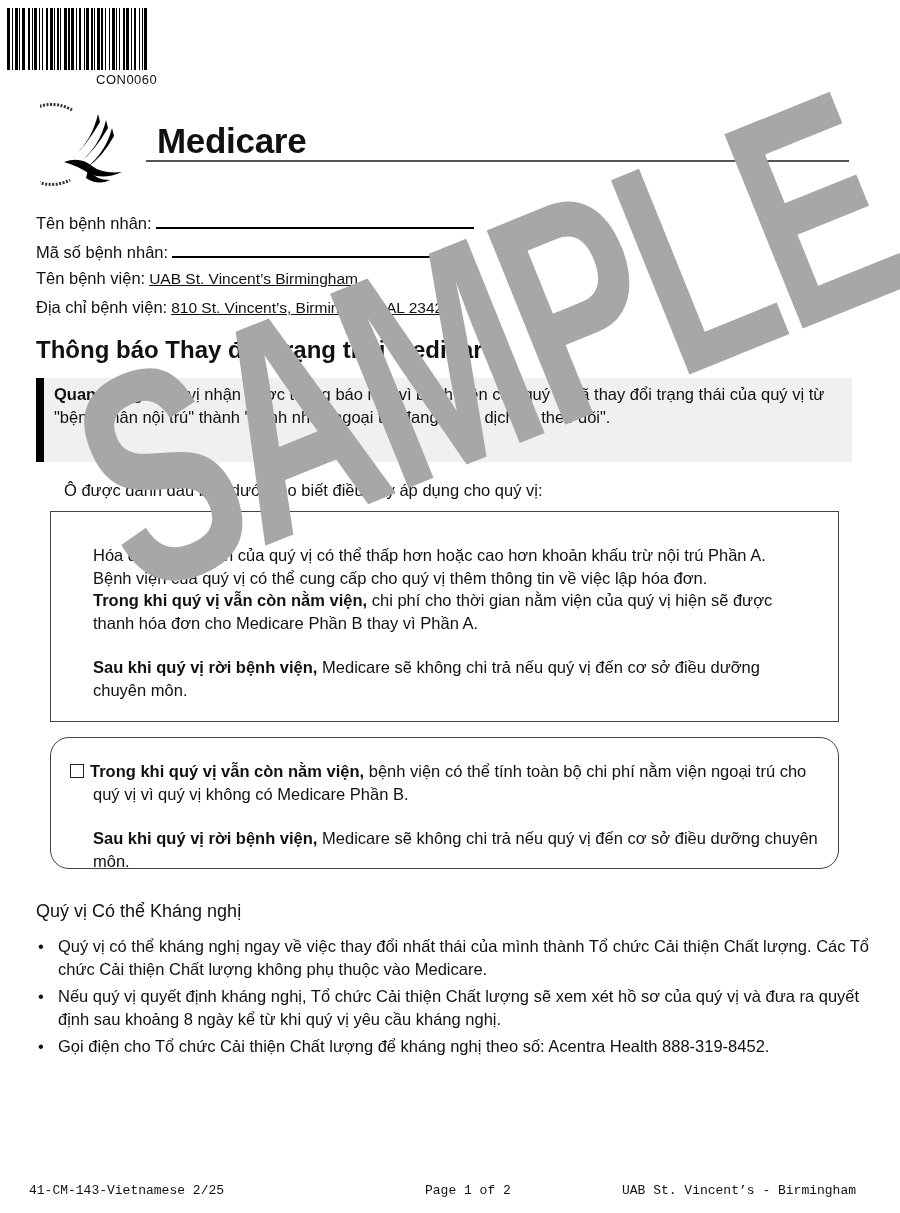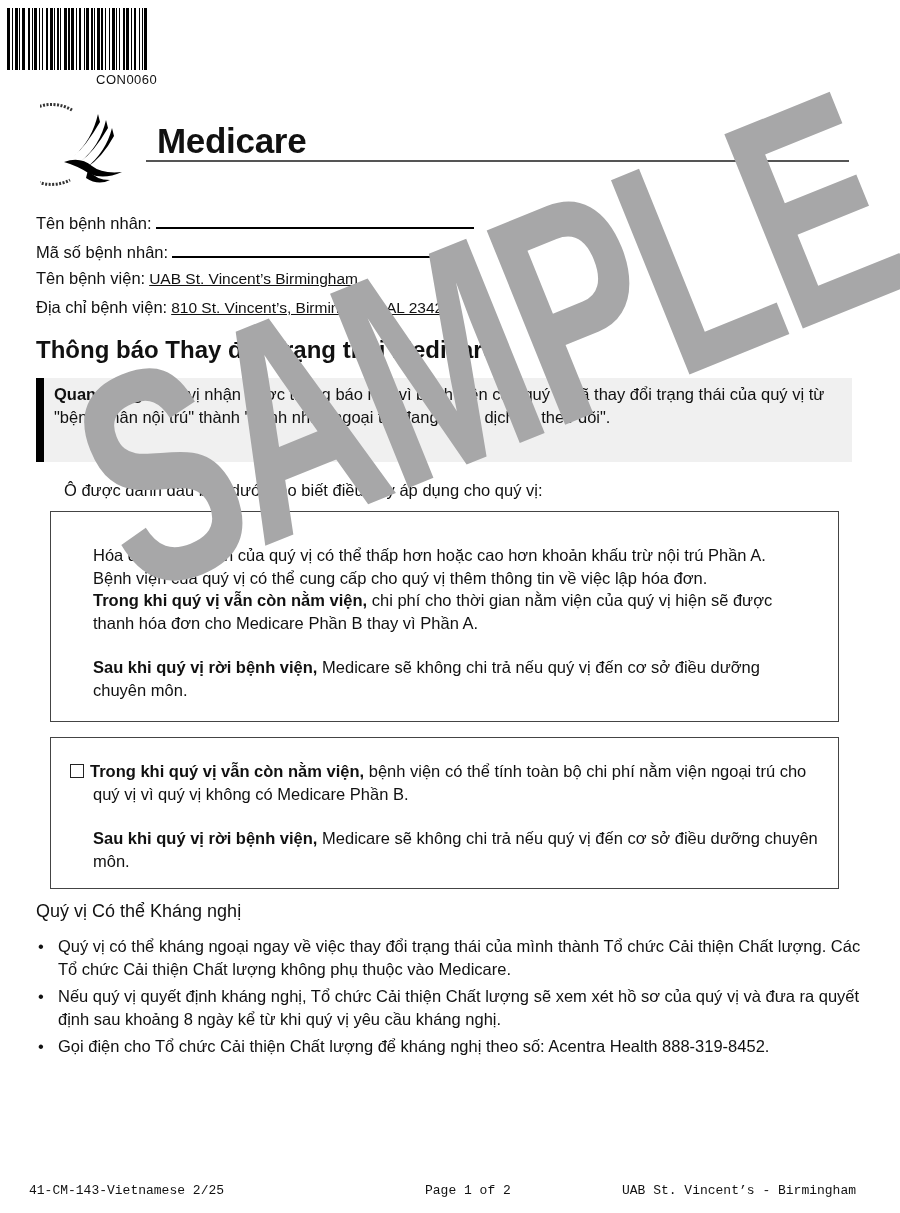--- a/index.html
+++ b/index.html
@@ -152,28 +152,28 @@
 </div>
 
 <div class="abs intro">Ô được đánh dấu bên dưới cho biết điều này áp dụng cho quý vị:</div>
 
 <div class="abs box" style="top:511px;height:211px;padding:10px 30px 0 42px;">
   <p style="margin-top:22px"><span>Hóa đơn bệnh viện của quý vị có thể thấp hơn hoặc cao hơn khoản khấu trừ nội trú Phần A. Bệnh viện của quý vị có thể cung cấp cho quý vị thêm thông tin về việc lập hóa đơn.</span></p>
   <p><b>Trong khi quý vị vẫn còn nằm viện,</b><span> chi phí cho thời gian nằm viện của quý vị hiện sẽ được thanh hóa đơn cho Medicare Phần B thay vì Phần A.</span></p>
   <p style="margin-top:22px"><b>Sau khi quý vị rời bệnh viện,</b><span> Medicare sẽ không chi trả nếu quý vị đến cơ sở điều dưỡng chuyên môn.</span></p>
 </div>
 
-<div class="abs box" style="top:737px;height:152px;padding:22px 14px 0 42px;">
+<div class="abs box" style="top:737px;height:132px;padding:22px 14px 0 42px;border-radius:19px;">
   <p style="text-indent:-23px;"><span class="chk"></span><b>Trong khi quý vị vẫn còn nằm viện,</b><span> bệnh viện có thể tính toàn bộ chi phí nằm viện ngoại trú cho quý vị vì quý vị không có Medicare Phần B.</span></p>
   <p style="margin-top:22px"><b>Sau khi quý vị rời bệnh viện,</b><span> Medicare sẽ không chi trả nếu quý vị đến cơ sở điều dưỡng chuyên môn.</span></p>
 </div>
 
 <div class="abs h2">Quý vị Có thể Kháng nghị</div>
 <ul class="bul">
-  <li><b></b><span>Quý vị có thể kháng ngoại ngay về việc thay đổi trạng thái của mình thành Tổ chức Cải thiện Chất lượng. Các Tổ chức Cải thiện Chất lượng không phụ thuộc vào Medicare.</span></li>
+  <li><b></b><span>Quý vị có thể kháng nghị ngay về việc thay đổi nhất thái của mình thành Tổ chức Cải thiện Chất lượng. Các Tổ chức Cải thiện Chất lượng không phụ thuộc vào Medicare.</span></li>
   <li><b></b><span>Nếu quý vị quyết định kháng nghị, Tổ chức Cải thiện Chất lượng sẽ xem xét hồ sơ của quý vị và đưa ra quyết định sau khoảng 8 ngày kể từ khi quý vị yêu cầu kháng nghị.</span></li>
   <li><b></b><span>Gọi điện cho Tổ chức Cải thiện Chất lượng để kháng nghị theo số: Acentra Health 888-319-8452.</span></li>
 </ul>
 
 <div class="abs foot" style="left:29px;">41-CM-143-Vietnamese   2/25</div>
 <div class="abs foot" style="left:425px;">Page 1 of 2</div>
 <div class="abs foot" style="right:44px;">UAB St. Vincent’s - Birmingham</div>
 
 <div class="abs wm">SAMPLE</div>
 

